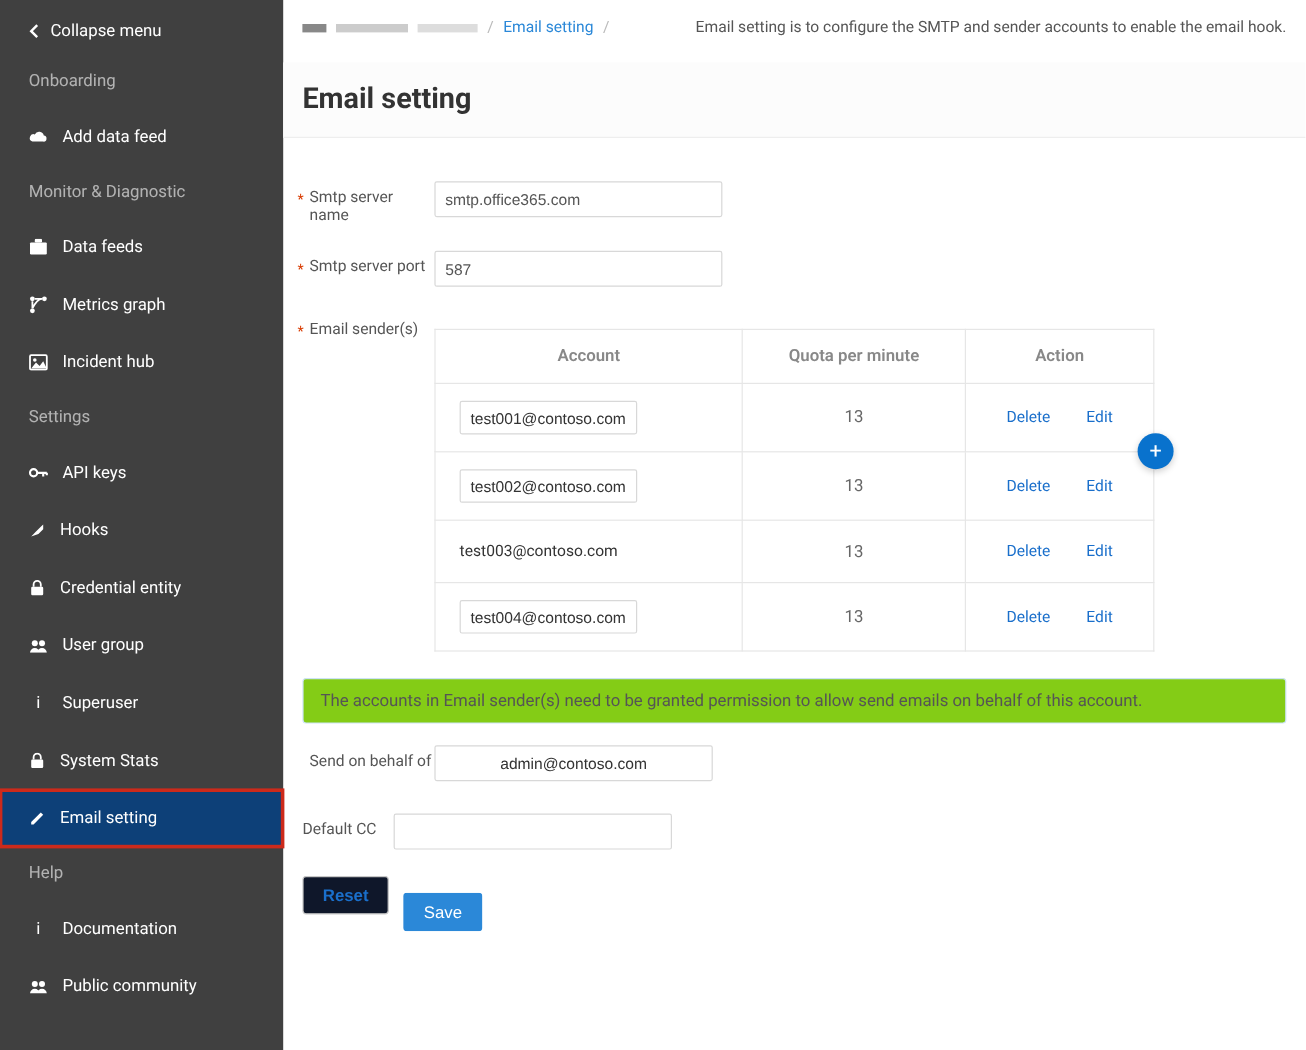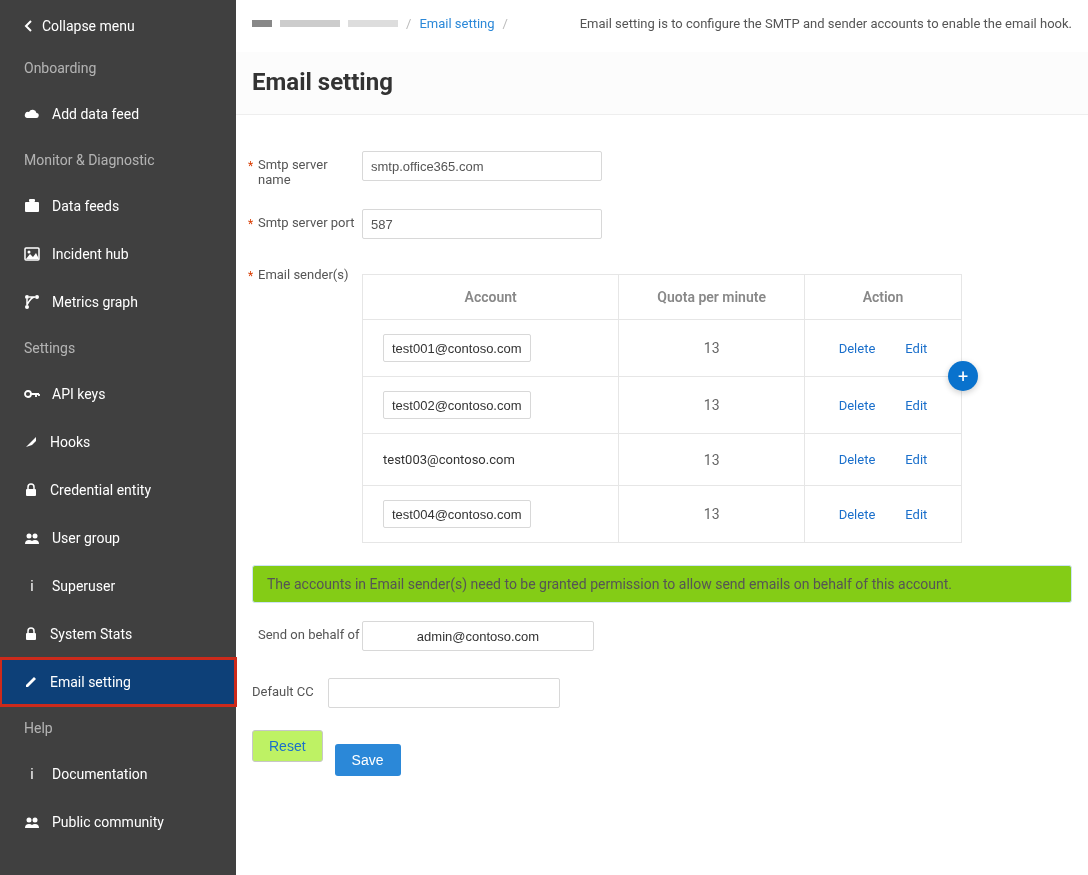--- a/index.html
+++ b/index.html
@@ -46,21 +46,21 @@
   .action-cell { display: flex; justify-content: center; gap: 30px; }
 
   .fab { position: absolute; width: 30px; height: 30px; border-radius: 50%; background: #0972cd; color:#fff; display:flex; align-items:center; justify-content:center; cursor:pointer; top: 230px; right: 110px; font-size:18px; box-shadow: 0 2px 6px rgba(0,0,0,.2);}
   
   .info-banner { background: #84cc16; border: 1px solid #cde3f5; border-radius: 3px; padding: 10px 14px; color: #555; font-size: 14px; margin-bottom: 18px;}
   
   .send-behalf-input { width: 232px; height: 30px; border:1px solid #d8d8d8; border-radius:2px; padding:0 8px; font-size:13px; text-align:center; color:#333;}
   
   .buttons-row { display:flex; gap:12px; margin-top: 6px;}
   .btn { height: 32px; padding: 0 16px; border-radius: 3px; font-size: 14px; cursor:pointer; border:1px solid transparent; }
-  .btn-reset { background:#bef264; border-color:#c7c7c7; color:#1a6fcb; }
+  .btn-reset { background:#0f172a; border-color:#c7c7c7; color:#1a6fcb;font-weight:bold; }
   .btn-save  { background:#2b88d8; color:#fff;margin-top:14px; }
 
 </style>
 </head>
 <body>
 
 <div class="app">
 
   <nav class="sidebar">
     <div class="collapse-row">
@@ -80,39 +80,39 @@
     </div>
 
     <div class="section-label">Monitor &amp; Diagnostic</div>
 
     <div class="nav-item">
       <svg width="16" height="14" viewBox="0 0 16 14">
           <rect x="1" y="3" width="14" height="10" rx="1" fill="white"></rect>
           <rect x="5" y="0" width="6" height="3" rx="1" fill="white"></rect>
         </svg>
       <span>Data feeds</span>
-    </div>
-
-    <div class="nav-item">
-      <svg width="16" height="14" viewBox="0 0 16 14">
-          <rect x="1" y="1" width="14" height="12" rx="1" fill="none" stroke="white" stroke-width="1.5"></rect>
-          <circle cx="5" cy="5" r="1.5" fill="white"></circle>
-          <path d="M2 12 L6 7 L9 10 L12 6 L15 12 Z" fill="white"></path>
-        </svg>
-      <span>Incident hub</span>
     </div>
 
     <div class="nav-item">
       <svg width="16" height="16" viewBox="0 0 16 16">
           <circle cx="3" cy="3" r="2" fill="white"></circle>
           <circle cx="3" cy="13" r="2" fill="white"></circle>
           <circle cx="13" cy="3" r="2" fill="white"></circle>
           <path d="M3 5 V11 M5 3 H11 M11 3 Q7 3 3 11" stroke="white" stroke-width="1.5" fill="none"></path>
         </svg>
       <span>Metrics graph</span>
+    </div>
+
+    <div class="nav-item">
+      <svg width="16" height="14" viewBox="0 0 16 14">
+          <rect x="1" y="1" width="14" height="12" rx="1" fill="none" stroke="white" stroke-width="1.5"></rect>
+          <circle cx="5" cy="5" r="1.5" fill="white"></circle>
+          <path d="M2 12 L6 7 L9 10 L12 6 L15 12 Z" fill="white"></path>
+        </svg>
+      <span>Incident hub</span>
     </div>
 
     <div class="section-label">Settings</div>
 
     <div class="nav-item">
       <svg width="16" height="10" viewBox="0 0 16 10">
           <circle cx="4" cy="5" r="3" fill="none" stroke="white" stroke-width="1.8"></circle>
           <path d="M7 5 H15 M12 5 V8 M15 5 V7" stroke="white" stroke-width="1.8"></path>
         </svg>
       <span>API keys</span>

